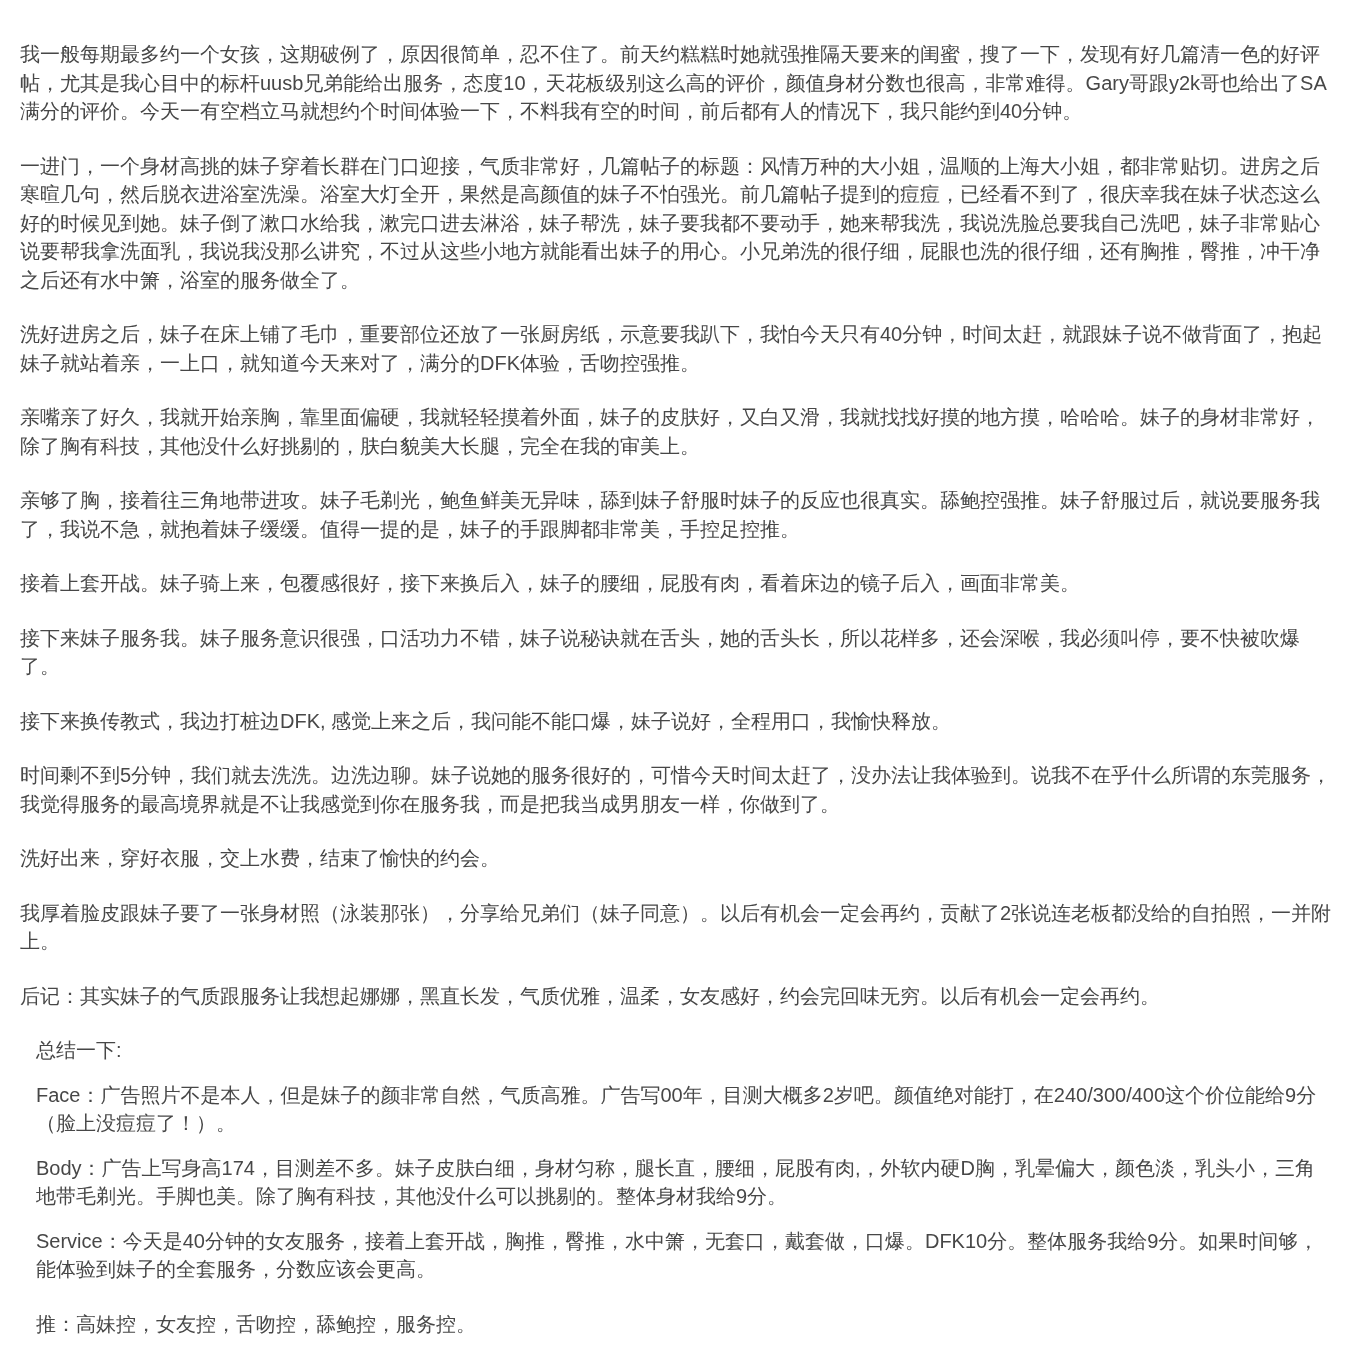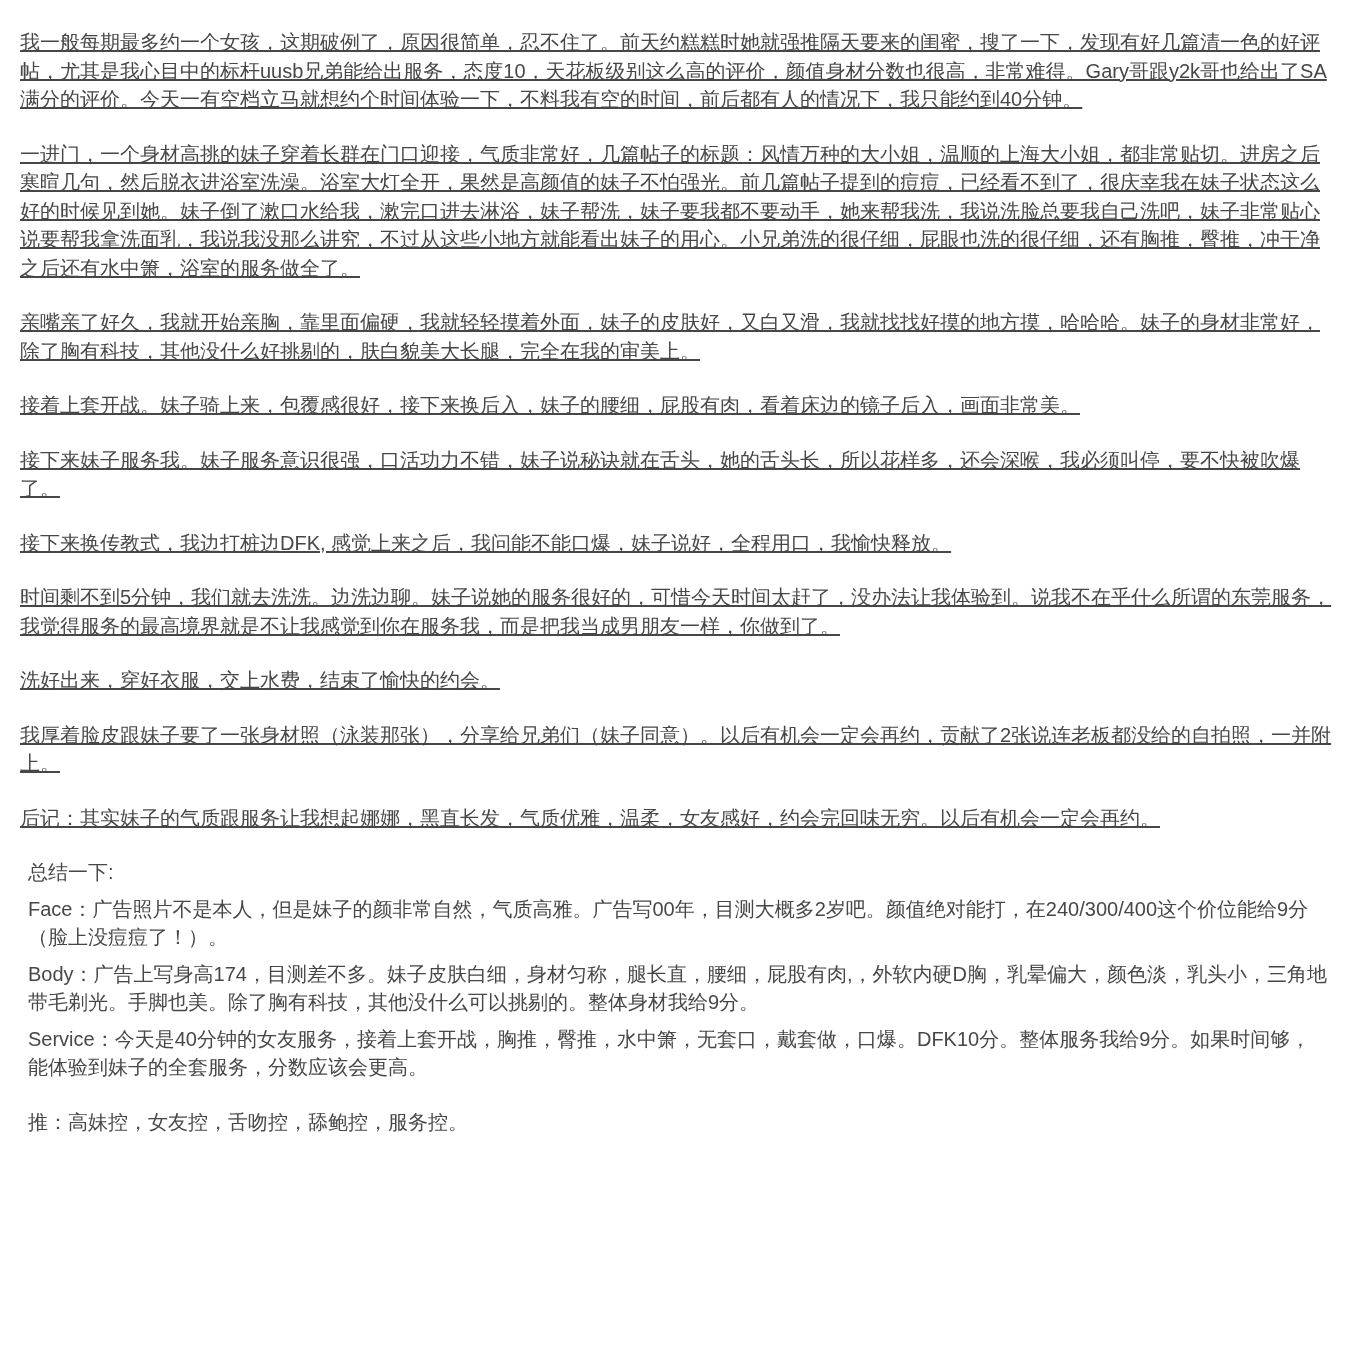--- a/index.html
+++ b/index.html
@@ -17,40 +17,41 @@
     -webkit-font-smoothing: antialiased;
   }
   .post {
     box-sizing: border-box;
     width: 1356px;
     padding: 24px 20px 16px 20px;
     text-align: left;
     word-break: break-word;
   }
   .post p {
-    margin: 4px 0 26px 0;
-    text-decoration: underline;
+    margin: 16px 0 26px 0;
   }
   .block {
     margin: 0 0 26px 0;
   }
   .block div {
-    margin: 8px;
+    margin: 16px;
   }
   .block:last-child {
     margin-bottom: 0;
   }
 </style>
 </head>
 <body>
 
 <main class="post">
   <p>我一般每期最多约一个女孩，这期破例了，原因很简单，忍不住了。前天约糕糕时她就强推隔天要来的闺蜜，搜了一下，发现有好几篇清一色的好评帖，尤其是我心目中的标杆uusb兄弟能给出服务，态度10，天花板级别这么高的评价，颜值身材分数也很高，非常难得。Gary哥跟y2k哥也给出了SA满分的评价。今天一有空档立马就想约个时间体验一下，不料我有空的时间，前后都有人的情况下，我只能约到40分钟。</p>
   <p>一进门，一个身材高挑的妹子穿着长群在门口迎接，气质非常好，几篇帖子的标题：风情万种的大小姐，温顺的上海大小姐，都非常贴切。进房之后寒暄几句，然后脱衣进浴室洗澡。浴室大灯全开，果然是高颜值的妹子不怕强光。前几篇帖子提到的痘痘，已经看不到了，很庆幸我在妹子状态这么好的时候见到她。妹子倒了漱口水给我，漱完口进去淋浴，妹子帮洗，妹子要我都不要动手，她来帮我洗，我说洗脸总要我自己洗吧，妹子非常贴心说要帮我拿洗面乳，我说我没那么讲究，不过从这些小地方就能看出妹子的用心。小兄弟洗的很仔细，屁眼也洗的很仔细，还有胸推，臀推，冲干净之后还有水中箫，浴室的服务做全了。</p>
+  <p>洗好进房之后，妹子在床上铺了毛巾，重要部位还放了一张厨房纸，示意要我趴下，我怕今天只有40分钟，时间太赶，就跟妹子说不做背面了，抱起妹子就站着亲，一上口，就知道今天来对了，满分的DFK体验，舌吻控强推。</p>
   <p>亲嘴亲了好久，我就开始亲胸，靠里面偏硬，我就轻轻摸着外面，妹子的皮肤好，又白又滑，我就找找好摸的地方摸，哈哈哈。妹子的身材非常好，除了胸有科技，其他没什么好挑剔的，肤白貌美大长腿，完全在我的审美上。</p>
+  <p>亲够了胸，接着往三角地带进攻。妹子毛剃光，鲍鱼鲜美无异味，舔到妹子舒服时妹子的反应也很真实。舔鲍控强推。妹子舒服过后，就说要服务我了，我说不急，就抱着妹子缓缓。值得一提的是，妹子的手跟脚都非常美，手控足控推。</p>
   <p>接着上套开战。妹子骑上来，包覆感很好，接下来换后入，妹子的腰细，屁股有肉，看着床边的镜子后入，画面非常美。</p>
   <p>接下来妹子服务我。妹子服务意识很强，口活功力不错，妹子说秘诀就在舌头，她的舌头长，所以花样多，还会深喉，我必须叫停，要不快被吹爆了。</p>
   <p>接下来换传教式，我边打桩边DFK, 感觉上来之后，我问能不能口爆，妹子说好，全程用口，我愉快释放。</p>
   <p>时间剩不到5分钟，我们就去洗洗。边洗边聊。妹子说她的服务很好的，可惜今天时间太赶了，没办法让我体验到。说我不在乎什么所谓的东莞服务，我觉得服务的最高境界就是不让我感觉到你在服务我，而是把我当成男朋友一样，你做到了。</p>
   <p>洗好出来，穿好衣服，交上水费，结束了愉快的约会。</p>
   <p>我厚着脸皮跟妹子要了一张身材照（泳装那张），分享给兄弟们（妹子同意）。以后有机会一定会再约，贡献了2张说连老板都没给的自拍照，一并附上。</p>
   <p>后记：其实妹子的气质跟服务让我想起娜娜，黑直长发，气质优雅，温柔，女友感好，约会完回味无穷。以后有机会一定会再约。</p>
 
   <div class="block">
     <div>总结一下:</div>

